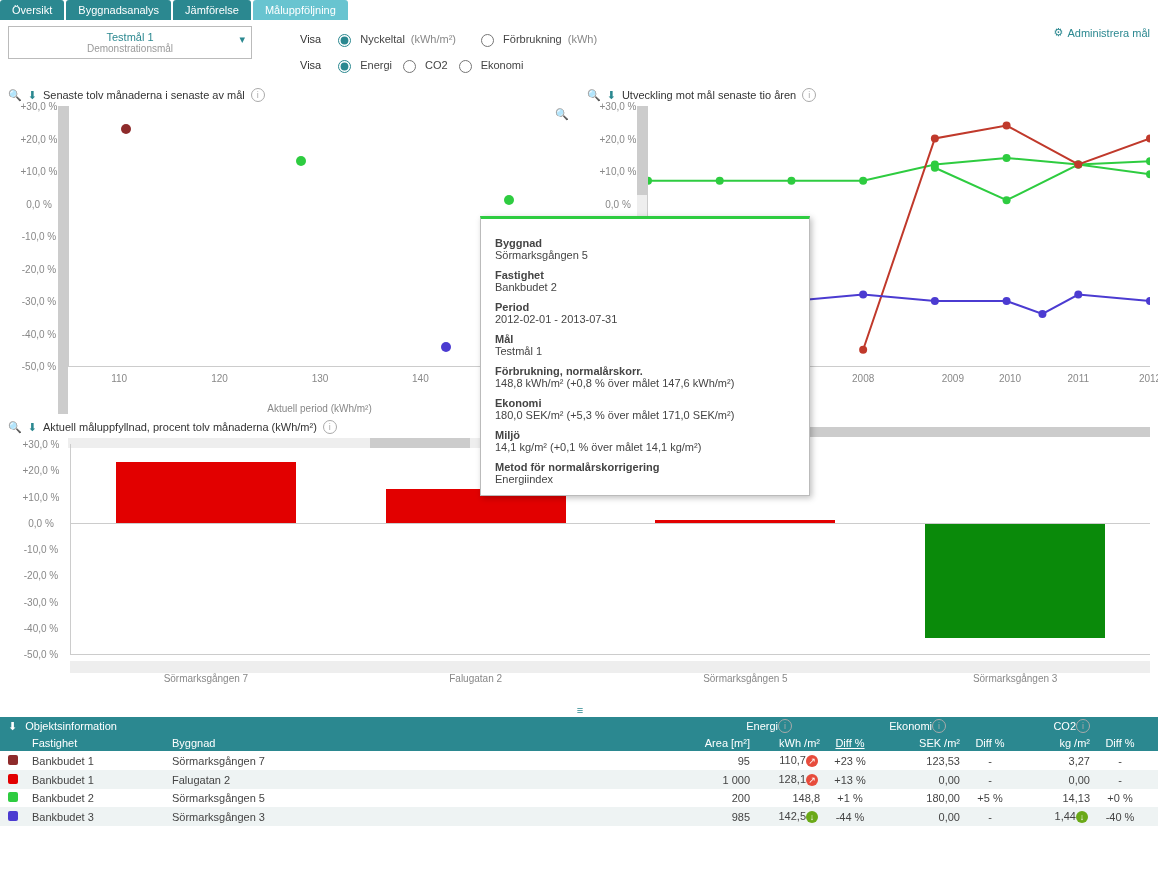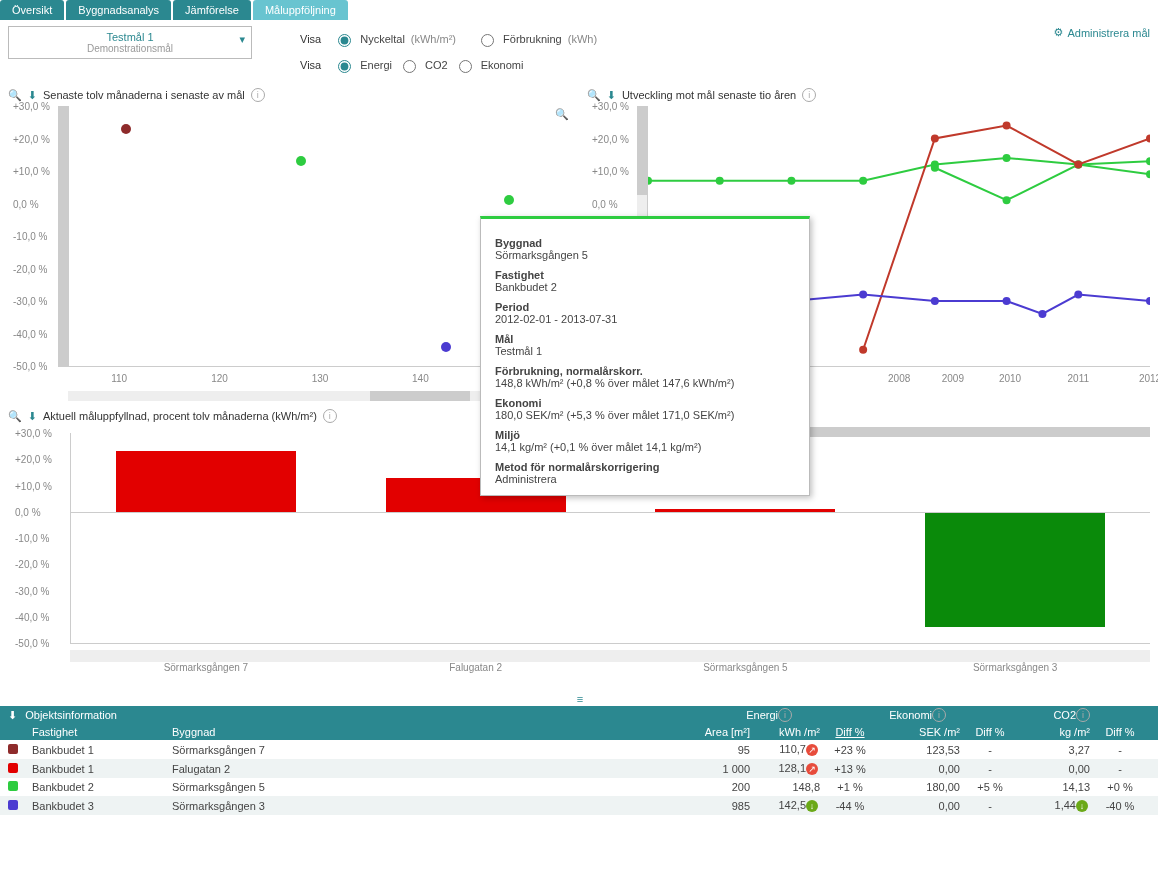--- a/index.html
+++ b/index.html
@@ -14,21 +14,21 @@
   .radios .row{display:flex;align-items:center;gap:6px}
   .lbl{color:#333;margin-right:6px}
   .unit{color:#888}
   input[type=radio]{accent-color:#2b8890}
   .admin{margin-left:auto;color:#2b8890;display:flex;align-items:center;gap:4px}
   .charts-row{display:flex}
   .panel{width:50%;padding:0 8px;position:relative}
   .panel-header{display:flex;align-items:center;gap:6px;color:#333;margin:4px 0}
   .icon{color:#2b8890;display:inline-block}
   .chart{position:relative;height:260px;border-left:1px solid #ccc;border-bottom:1px solid #ccc;margin-left:60px}
-  .ytick{position:absolute;left:-56px;width:52px;text-align:left;color:#888;font-size:10px;transform:translateY(-50%)}
+  .ytick{position:absolute;left:-56px;width:52px;text-align:center;color:#888;font-size:10px;transform:translateY(-50%)}
   .xtick{position:absolute;bottom:-18px;transform:translateX(-50%);color:#888;font-size:10px}
   .pt{position:absolute;width:10px;height:10px;border-radius:50%;transform:translate(-50%,-50%)}
   .scroll-y{position:absolute;left:50px;top:0;bottom:0;width:10px;background:#eee}
   .scroll-x{position:absolute;left:60px;right:0;bottom:-34px;height:10px;background:#eee}
   .scroll-th{background:#ccc;position:absolute}
   .zoom-corner{position:absolute;right:2px;top:2px;color:#2b8890}
   .xlabel{text-align:center;color:#888;font-size:10px;margin-top:36px;margin-left:60px}
   svg.lines{position:absolute;inset:0;pointer-events:none}
   .tooltip{position:absolute;z-index:50;background:#fff;border:1px solid #bbb;border-top:3px solid #2ecc40;box-shadow:2px 2px 6px rgba(0,0,0,.25);padding:10px 14px;width:300px;font-size:11px}
   .tooltip b{display:block;margin-top:8px}
@@ -130,20 +130,21 @@
           <div class="xtick" style="left: 351.4px;">140</div>
           <div class="xtick" style="left: 451.8px;">150</div>
           <div class="pt" style="left: 57.228px; top: 22.75px; background: rgb(142, 43, 43);"></div>
           <div class="pt" style="left: 231.924px; top: 55.25px; background: rgb(46, 204, 64);"></div>
           <div class="pt" style="left: 439.752px; top: 94.25px; background: rgb(46, 204, 64);"></div>
           <div class="pt" style="left: 376.5px; top: 240.5px; background: rgb(75, 59, 209);"></div>
         </div>
       <div class="scroll-x">
           <div class="scroll-th" style="left:60%;width:20%;top:0;bottom:0"></div>
         </div>
+      <div class="xlabel">Aktuell period (kWh/m²)</div>
     </div>
   </div>
 
   <div class="panel">
     <div class="panel-header">
       <span class="icon">🔍</span>
       <span class="icon">⬇</span>
       <span>Utveckling mot mål senaste tio åren</span>
       <span class="info">i</span>
     </div>
@@ -184,21 +185,21 @@
             <circle cx="430.2857142857143" cy="188.5" r="4" fill="#4b3bd1"></circle>
             <circle cx="502" cy="195" r="4" fill="#4b3bd1"></circle>
           </svg>
       <div class="ytick" style="top: 97.5px;">0,0 %</div>
           <div class="ytick" style="top: 65px;">+10,0 %</div>
           <div class="ytick" style="top: 32.5px;">+20,0 %</div>
           <div class="ytick" style="top: 0px;">+30,0 %</div>
           <div class="xtick" style="left: 0px;">2005</div>
           <div class="xtick" style="left: 71.7143px;">2006</div>
           <div class="xtick" style="left: 143.429px;">2007</div>
-          <div class="xtick" style="left: 215.143px; margin-left: 36px;">2008</div>
+          <div class="xtick" style="left: 215.143px;">2008</div>
           <div class="xtick" style="left: 286.857px; margin-left: 18px;">2009</div>
           <div class="xtick" style="left: 362px;">2010</div>
           <div class="xtick" style="left: 430.286px;">2011</div>
           <div class="xtick" style="left: 502px;">2012</div>
         </div>
       <div class="scroll-x">
           <div class="scroll-th" style="left:0;right:0;top:0;bottom:0"></div>
         </div>
       <div style="height:36px"></div>
     </div>
@@ -214,21 +215,21 @@
   <span>2012-02-01 - 2013-07-31</span>
   <b>Mål</b>
   <span>Testmål 1</span>
   <b>Förbrukning, normalårskorr.</b>
   <span>148,8 kWh/m² (+0,8 % över målet 147,6 kWh/m²)</span>
   <b>Ekonomi</b>
   <span>180,0 SEK/m² (+5,3 % över målet 171,0 SEK/m²)</span>
   <b>Miljö</b>
   <span>14,1 kg/m² (+0,1 % över målet 14,1 kg/m²)</span>
   <b>Metod för normalårskorrigering</b>
-  <span>Administrera</span>
+  <span>Energiindex</span>
 </div>
 
 <div class="panel-header" style="padding:0 8px;margin-top:6px">
   <span class="icon">🔍</span>
   <span class="icon">⬇</span>
   <span>Aktuell måluppfyllnad, procent tolv månaderna (kWh/m²)</span>
   <span class="info">i</span>
 </div>
 <div class="chart2">
   <div class="area" id="bars">

